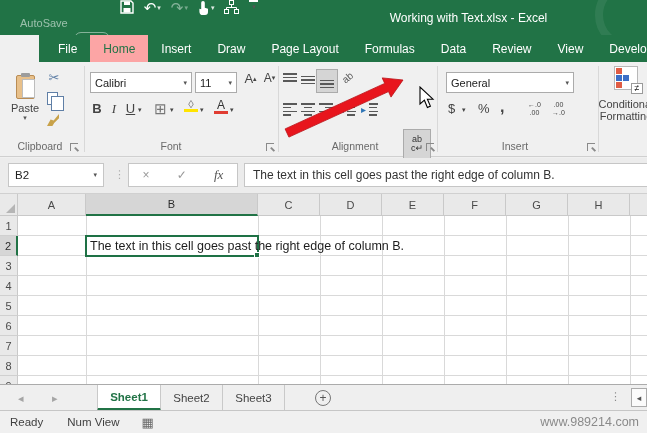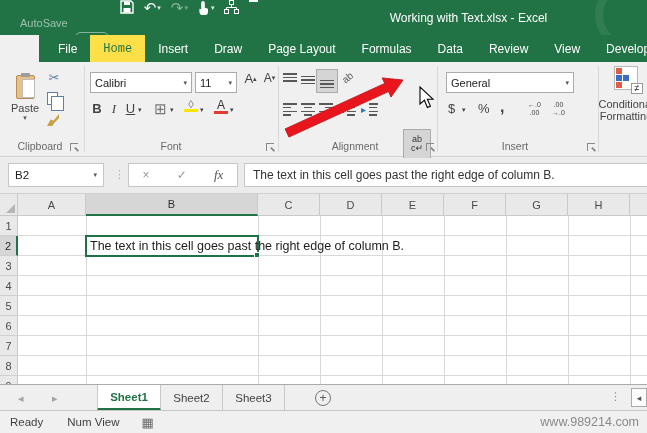--- a/index.html
+++ b/index.html
@@ -20,21 +20,21 @@
   .qbtn .car{font-size:7px;color:rgba(255,255,255,.85);}
   .qbtn.dim{opacity:.45;}
   .morebtn{display:flex;flex-direction:column;align-items:center;color:#fff;}
   .morebtn .bar{width:9px;height:2px;background:#fff;margin-bottom:1px;}
   .morebtn .car{font-size:7px;}
   .apptitle{position:absolute;left:300px;right:10px;top:0;height:35px;display:flex;align-items:center;justify-content:center;color:#fff;font-size:12px;}
 
   
   .tabrow{position:absolute;left:0;top:35px;width:647px;height:27px;background:#217346;display:flex;align-items:stretch;padding-left:6px;margin-left:39px;}
   .rtab{padding:0 13px;display:flex;align-items:center;color:#fff;font-size:12px;white-space:nowrap;}
-  .rtab.active{background:#fde047;color:#217346;font-family:Liberation Mono, monospace;}
+  .rtab.active{background:#fca5a5;color:#217346;}
 
   
   .ribbon{position:absolute;left:0;top:62px;width:647px;height:95px;background:#F0F0F0;border-bottom:1px solid #D0D0D0;font-size:11px;}
   .gsep{position:absolute;top:4px;height:86px;width:1px;background:#D8D8D8;}
   .grouplabel{position:absolute;bottom:4px;font-size:10.5px;color:#6a6a6a;text-align:center;}
   .dlg{position:absolute;bottom:5px;width:8px;height:8px;border-top:1px solid #8a8a8a;border-left:1px solid #8a8a8a;}
   .dlg::after{content:"";position:absolute;right:0;bottom:0;width:5px;height:1.5px;background:#8a8a8a;transform:rotate(45deg);transform-origin:right bottom;}
   .combo{position:absolute;height:21px;background:#fff;border:1px solid #ABABAB;display:flex;align-items:center;padding:0 4px;font-size:11px;color:#222;}
   .combo .car{margin-left:auto;font-size:7px;color:#555;}
   .car{font-size:7px;color:#555;}

